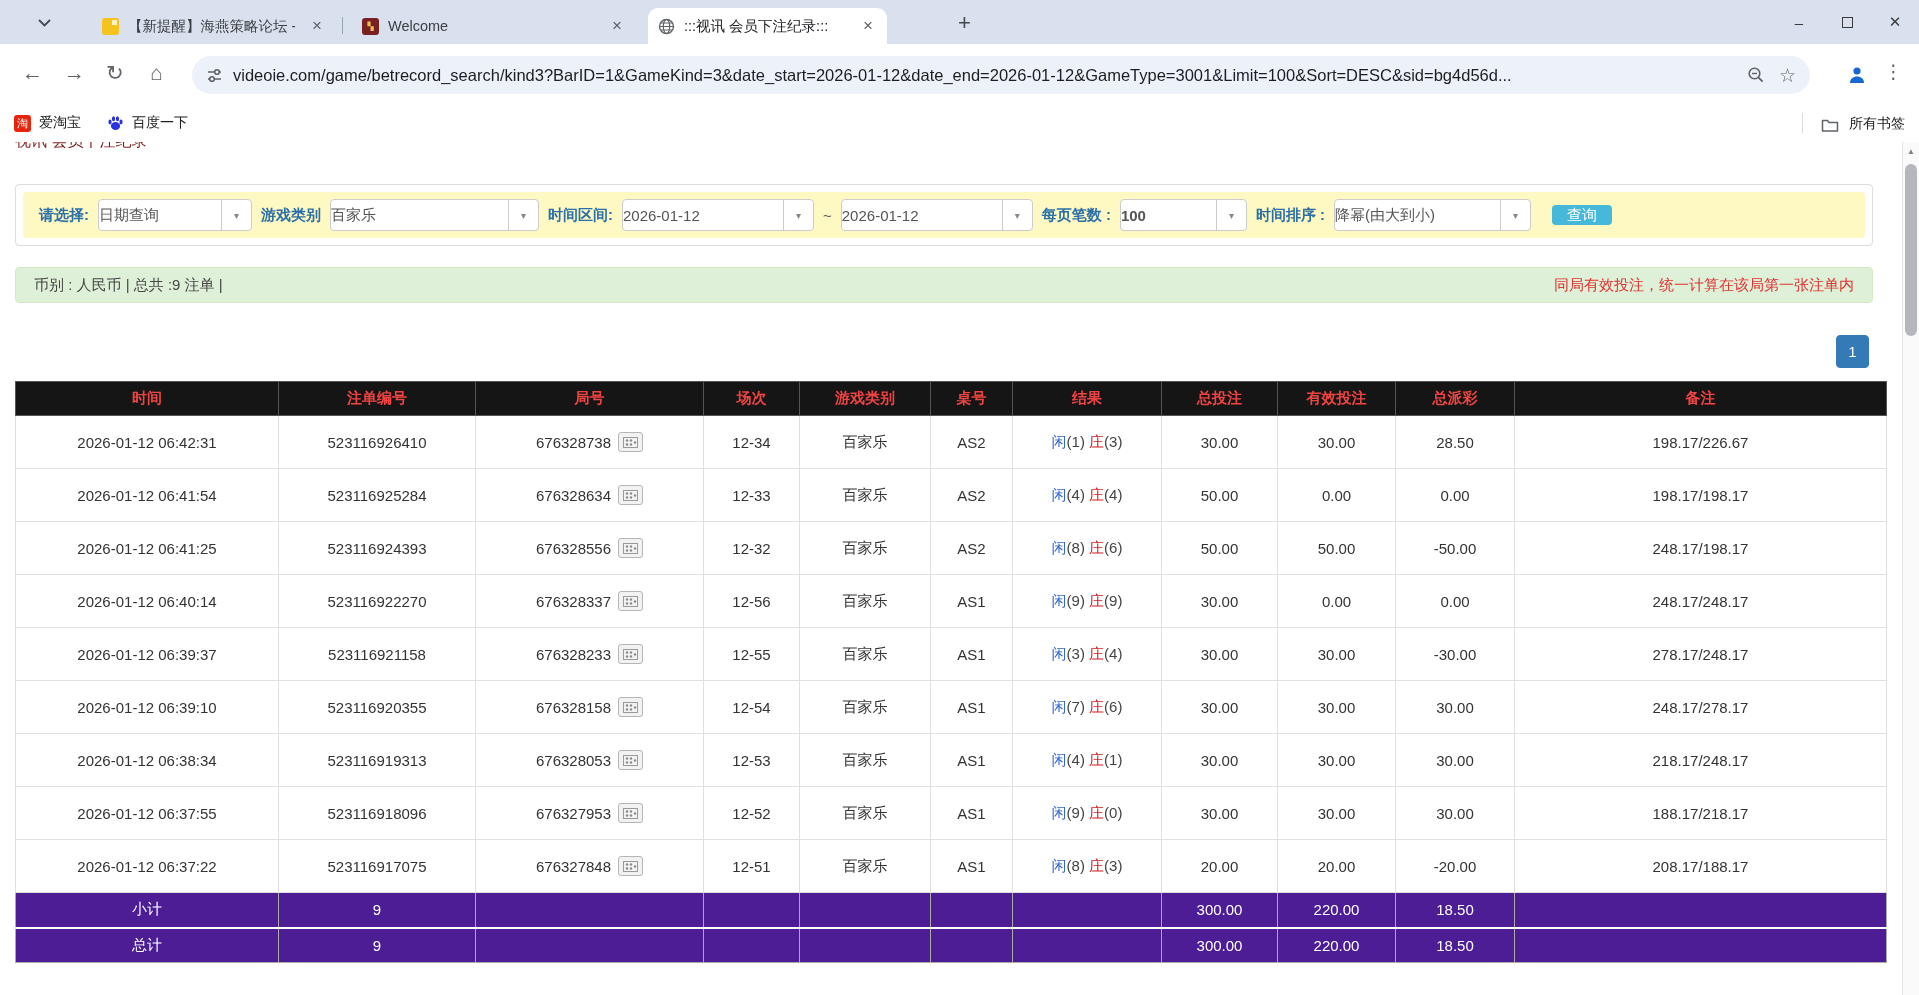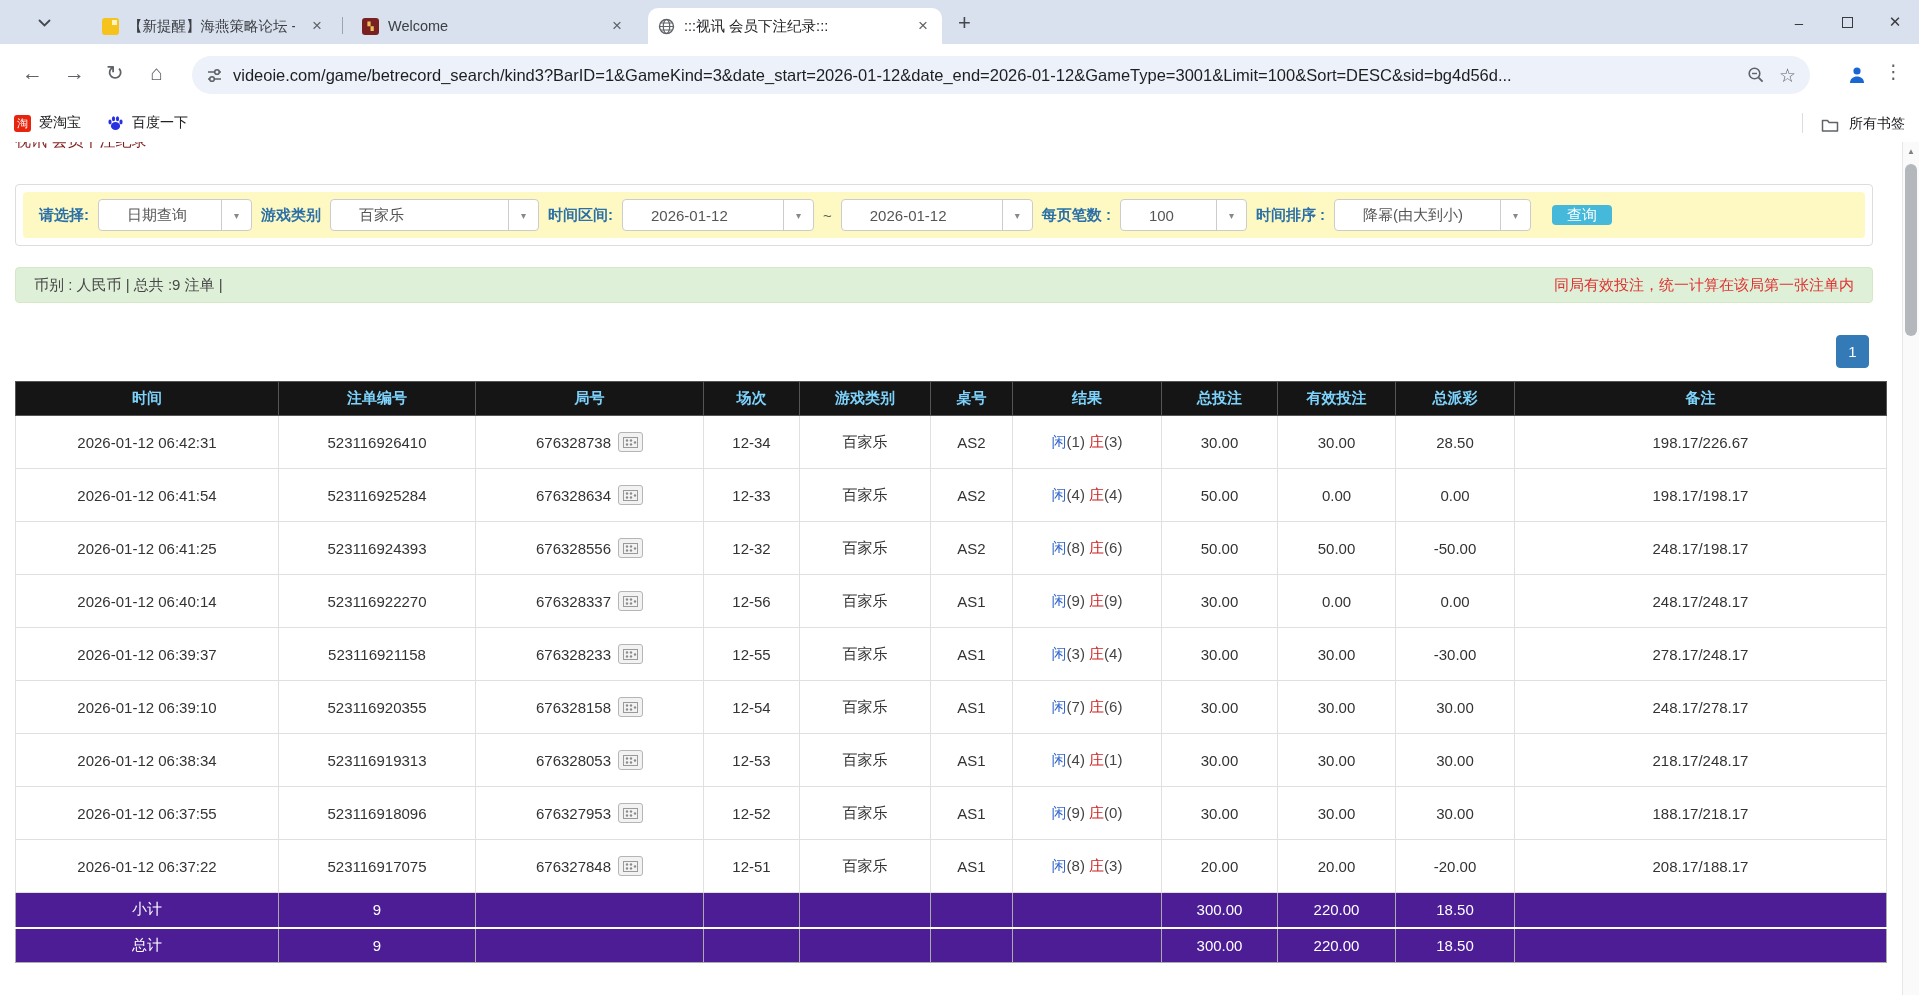--- a/index.html
+++ b/index.html
@@ -52,41 +52,41 @@
   .page-title-clip { position:absolute; left:15px; top:0px; height:18px; overflow:hidden; }
   .page-title-clip span { display:block; margin-top:-11px; font-size:16px; color:#7f1d1d; white-space:nowrap; }
 
   .filter-panel { position:absolute; left:15px; top:42px; width:1858px; height:62px;
                   border:1px solid #ddd; border-radius:4px; background:#fff; padding:7px; }
   .filter-bar { width:100%; height:100%; background:#fef9c3; border-radius:4px; display:flex;
                 align-items:center; padding:0 16px; gap:9px; font-size:15px; color:#555; }
   .f-label { font-weight:bold; color:#2a6fa8; white-space:nowrap; }
   .sel { display:flex; align-items:center; background:#fff; border:1px solid #ccc; border-radius:4px;
          height:32px; cursor:pointer; }
-  .sel .sel-text { padding:0 28px; color:#555; white-space:nowrap; }
+  .sel .sel-text { padding:0 0; color:#555; white-space:nowrap; }
   .sel .sel-arrow { width:30px; align-self:stretch; border-left:1px solid #ccc; display:flex;
                     align-items:center; justify-content:center; color:#888; font-size:10px; }
   .w1 .sel-text{width:122px;} .w2 .sel-text{width:177px;} .w3 .sel-text{width:160px;}
-  .w4 .sel-text{width:95px;}  .w5 .sel-text{width:165px;}
+  .w4 .sel-text{width:95px;font-weight:bold;}  .w5 .sel-text{width:165px;}
   .tilde { color:#555; }
   .search-btn { background:#46b8da; color:#fff; border:none; border-radius:4px; height:20px;
                 padding:0 15px; font-size:15px; margin-left:12px; cursor:pointer; }
 
   .summary-bar { position:absolute; left:15px; top:125px; width:1858px; height:36px; background:#dff0d8;
                  border:1px solid #d6e9c6; border-radius:4px; display:flex; align-items:center;
                  justify-content:space-between; padding:0 18px; font-size:15px; }
   .summary-left { color:#474747; }
   .summary-note { color:#e03030; }
 
   .pagination { position:absolute; left:1836px; top:193px; width:33px; height:33px; background:#337ab7;
                 border:1px solid #337ab7; border-radius:4px; color:#fff; font-size:15px;
                 display:flex; align-items:center; justify-content:center; cursor:pointer; }
 
   table.bet { position:absolute; left:15px; top:239px; width:1871px; border-collapse:collapse; table-layout:fixed; }
-  table.bet th { background:#151515; color:#7dd3fc; font-size:15px; font-weight:bold; height:34px;
+  table.bet th { background:#151515; color:#ef4444; font-size:15px; font-weight:bold; height:34px;
                  border:1px solid #555; text-align:center; }
   table.bet td { height:53px; border:1px solid #e0e0e0; text-align:center; font-size:15px;
                  color:#333; background:#fff; }
   td.c-total { color:#337ab7; cursor:pointer; }
   td.neg { color:#e60000; }
   .res-p { color:#3366cc; } .res-b { color:#cc2222; } .res-n { color:#444; }
   .round-wrap { display:inline-flex; align-items:center; gap:7px; }
   .replay-btn { display:inline-flex; width:25px; height:20px; border:1px solid #b5b5b5; border-radius:3px;
                 background:#f2f2f2; align-items:center; justify-content:center; cursor:pointer; }
   tr.sumrow td { background:#4c1d95; color:#fff; height:35px; border:1px solid #aaa; }
@@ -108,21 +108,21 @@
     <span class="close">×</span>
   </div>
   <div class="tab-divider" style="left:342px;"></div>
 
   <div class="tab" style="left:352px; width:284px;">
     <span class="favicon fav-logo">▚</span>
     <span class="title">Welcome</span>
     <span class="close" style="margin-left:auto;">×</span>
   </div>
 
-  <div class="tab active" style="left:648px; width:294px;">
+  <div class="tab active" style="left:648px; width:239px;">
     <span style="display:flex;">
       <svg width="17" height="17" viewBox="0 0 17 17">
           <circle cx="8.5" cy="8.5" r="7" fill="none" stroke="#5f6368" stroke-width="1.4"></circle>
           <ellipse cx="8.5" cy="8.5" rx="3.2" ry="7" fill="none" stroke="#5f6368" stroke-width="1.2"></ellipse>
           <path d="M1.8 8.5h13.4M2.8 5h11.4M2.8 12h11.4" stroke="#5f6368" stroke-width="1.2" fill="none"></path>
         </svg>
     </span>
     <span class="title">:::视讯 会员下注纪录:::</span>
     <span class="close" style="margin-left:auto;">×</span>
   </div>

